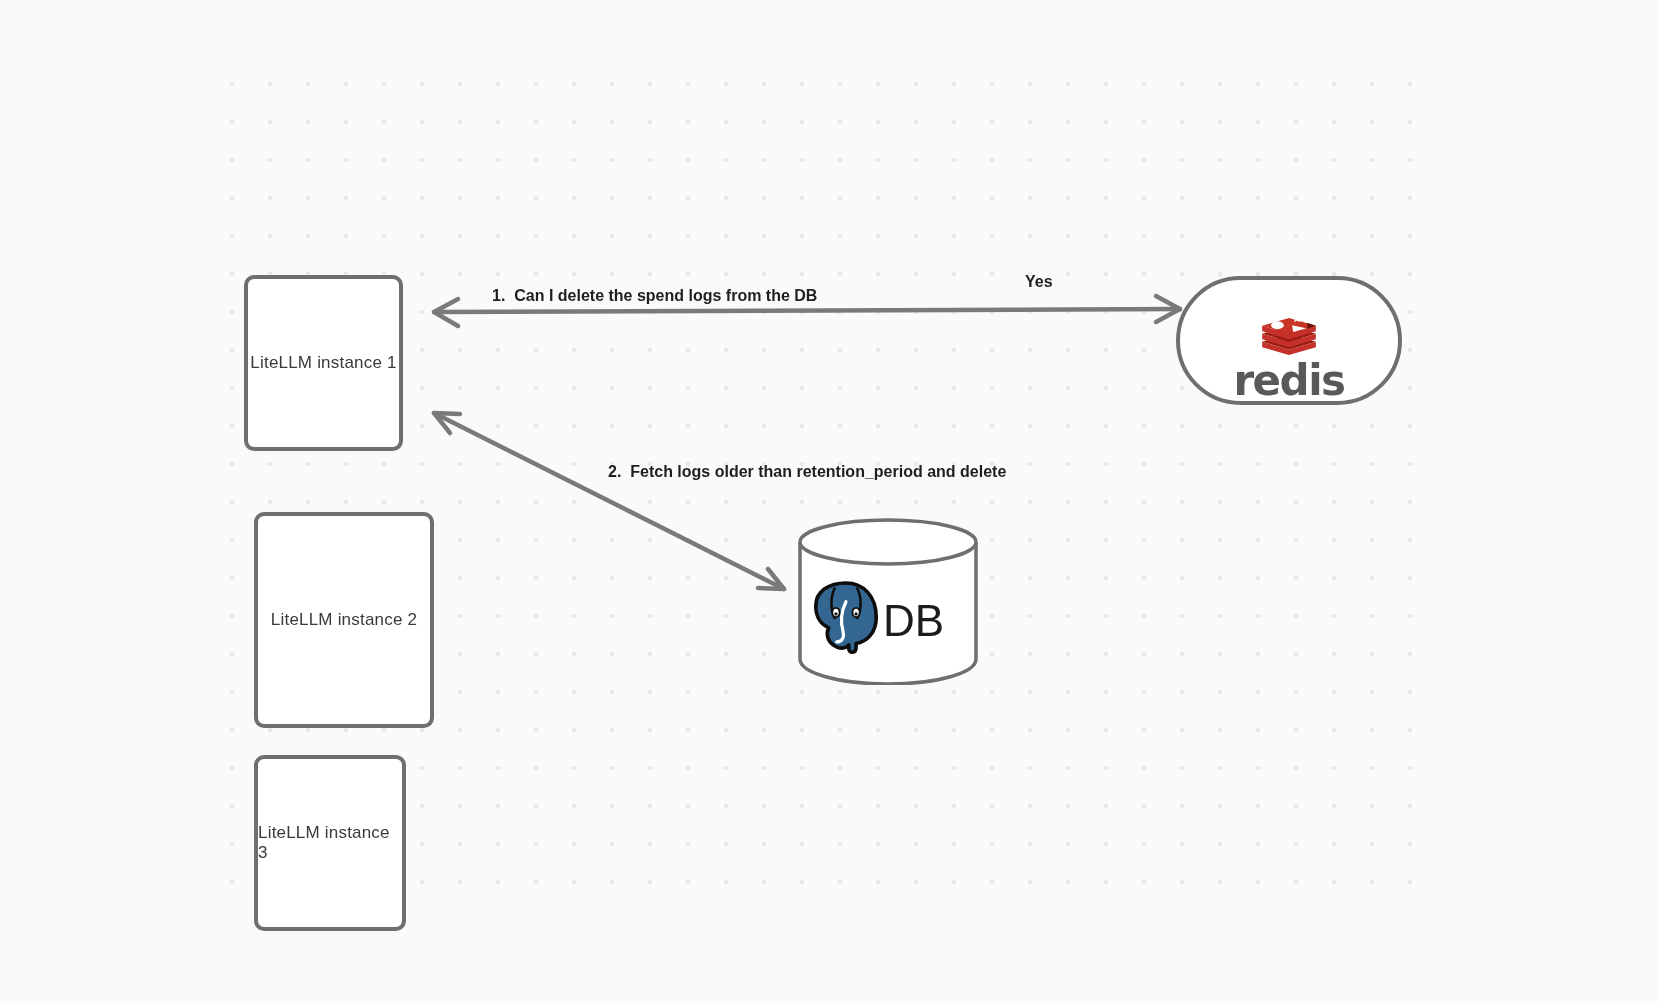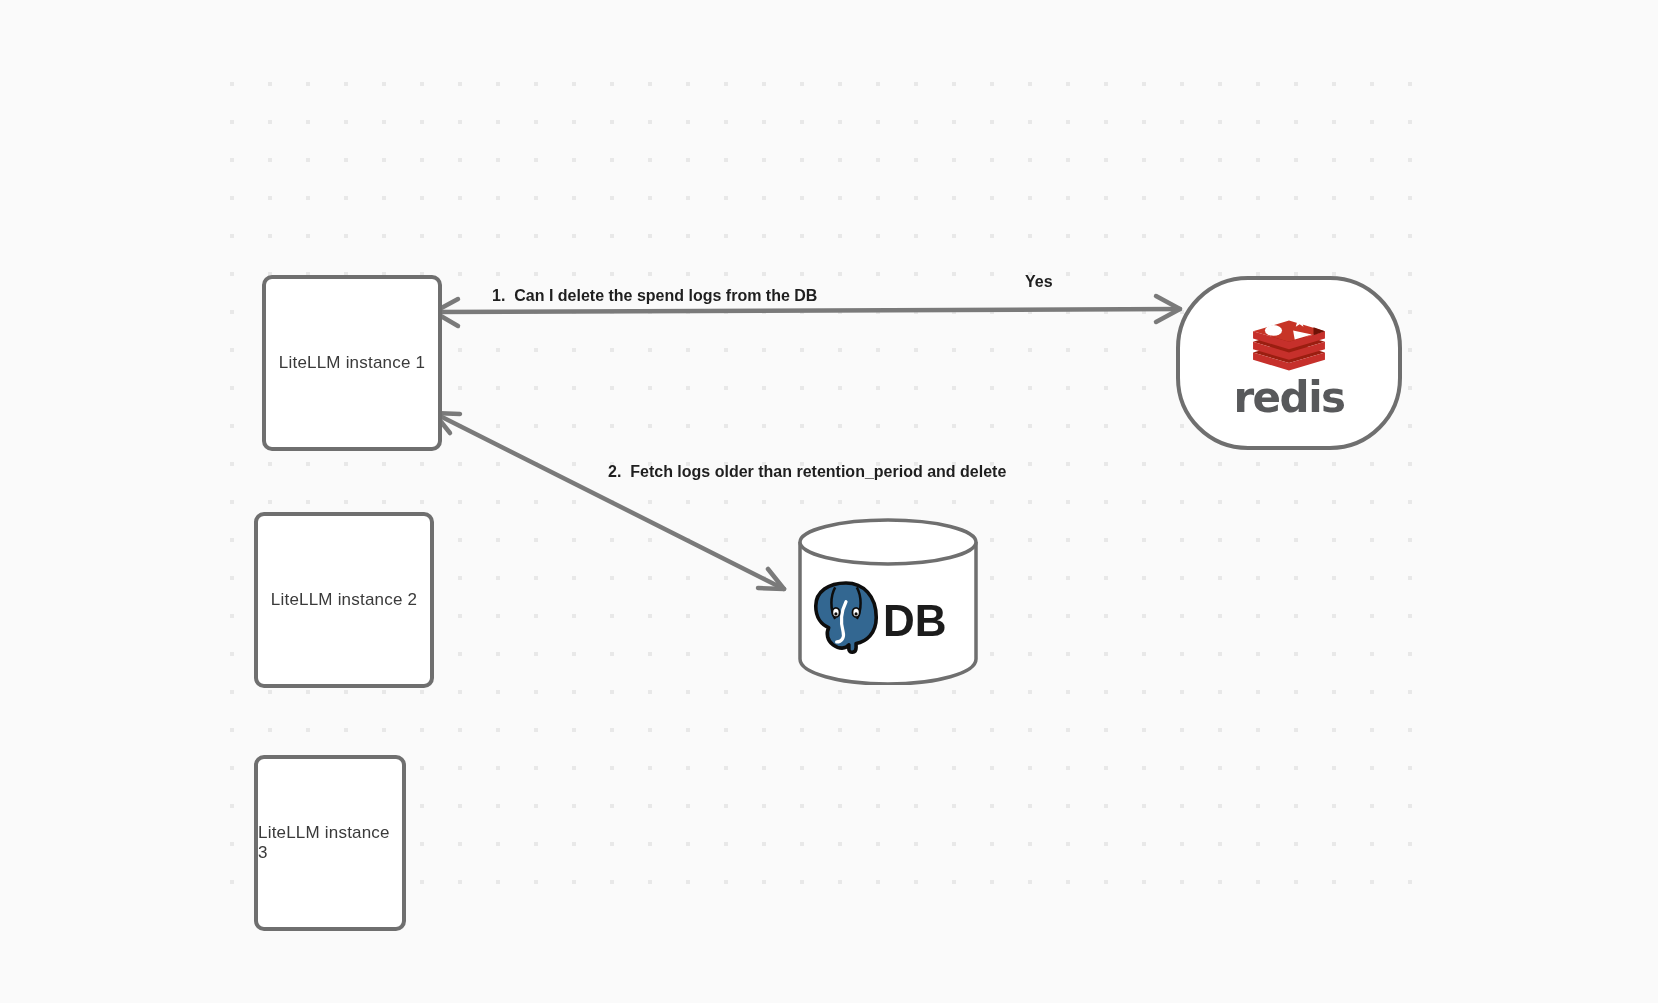--- a/index.html
+++ b/index.html
@@ -13,25 +13,25 @@
     background-size:38px 38px;
   }
   .node{
     position:absolute;box-sizing:border-box;background:#ffffff;
     border:4px solid #6f6f6f;border-radius:10px;
     display:flex;align-items:center;justify-content:center;
   }
   .node-label{
     font-size:17px;color:#3a3a3a;letter-spacing:.2px;
   }
-  .box1{left:262px;top:275px;width:180px;height:176px;}
-  .box2{left:254px;top:512px;width:180px;height:176px;}
+  .box1{left:244px;top:275px;width:159px;height:176px;}
+  .box2{left:254px;top:512px;width:180px;height:216px;}
   .box3{left:254px;top:755px;width:152px;height:176px;}
   .redis-node{
-    left:1176px;top:276px;width:226px;height:174px;border-radius:72px;
+    left:1176px;top:276px;width:226px;height:129px;border-radius:72px;
     flex-direction:column;justify-content:flex-start;padding-top:30px;
   }
   .redis-word{
     font-family:"DejaVu Sans",sans-serif;font-weight:bold;
     font-size:42px;line-height:40px;color:#58595b;letter-spacing:-1.5px;
     margin-top:1px;
   }
   .arrows{position:absolute;left:0;top:0;width:1658px;height:1003px;pointer-events:none;}
   .edge-label{
     position:absolute;font-weight:bold;font-size:16px;line-height:28px;color:#1f1f1f;
@@ -39,21 +39,21 @@
     text-shadow:0 0 4px #fafafa,0 0 6px #fafafa;
   }
   .edge1-label{left:492px;top:282px;}
   .edge1-response{left:1025px;top:268px;}
   .edge2-label{left:576px;top:458px;margin-left:32px;}
   .db-node{position:absolute;left:797px;top:516px;width:182px;height:169px;}
   .db-cyl{position:absolute;left:0;top:0;}
   .pg-elephant{position:absolute;left:13px;top:64px;}
   .db-label{
     position:absolute;left:86px;top:83px;font-size:44px;line-height:44px;
-    font-weight:700;color:#1c1c1c;
+    font-weight:400;color:#1c1c1c;
   }
 </style>
 </head>
 <body>
 
 <div class="canvas">
 
   <div class="dotgrid"></div>
 
   <svg class="arrows" viewBox="0 0 1658 1003">

